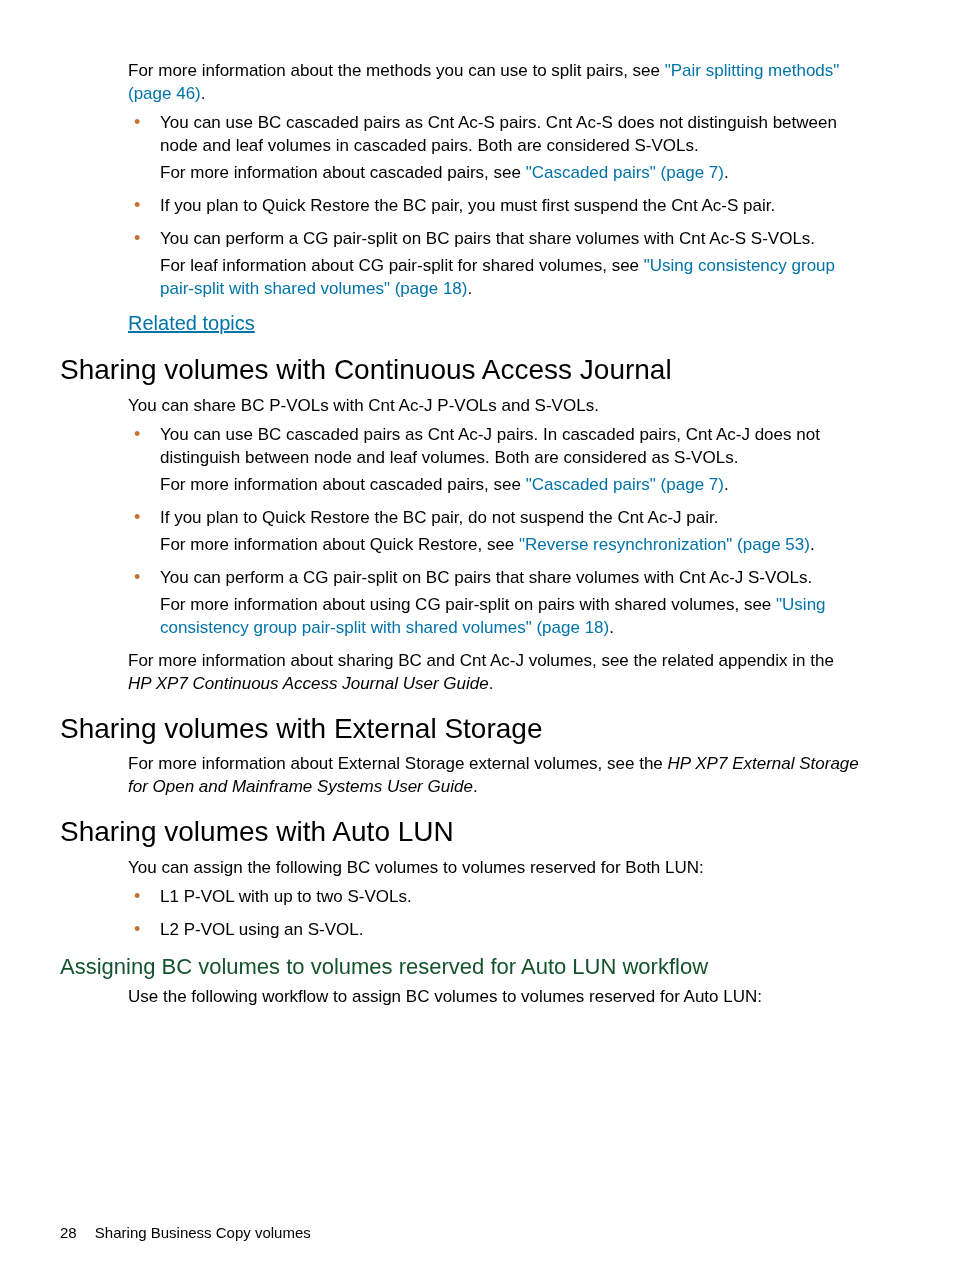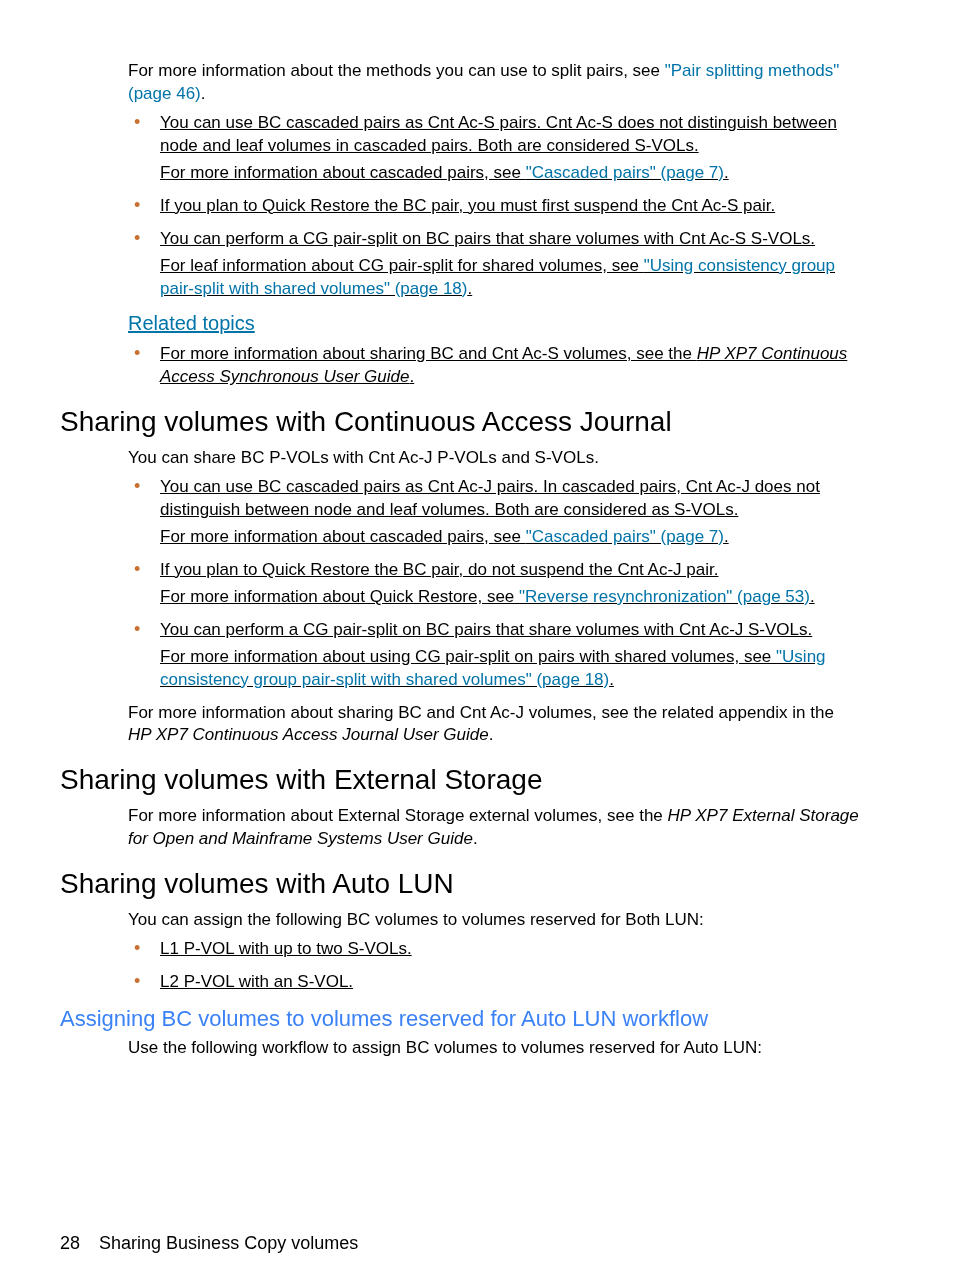--- a/index.html
+++ b/index.html
@@ -25,21 +25,20 @@
     margin-left: 68px;
     margin-right: 35px;
   }
   p { margin: 0 0 4px 0; }
   a.link { color: #0073a8; text-decoration: none; }
   .italic { font-style: italic; }
   ul.bullets {
     list-style: none;
     margin: 6px 0 4px 0;
     padding: 0;
-    text-decoration: underline;
   }
   ul.bullets > li {
     position: relative;
     padding-left: 32px;
     margin-bottom: 10px;
   }
   ul.bullets > li::before {
     content: "•";
     position: absolute;
     left: 6px;
@@ -52,37 +51,37 @@
   h2.h2 {
     font-family: "Futura", "Trebuchet MS", Arial, sans-serif;
     font-weight: 400;
     color: #000000;
     font-size: 28px;
     margin: 14px 0 6px 0;
   }
   h3.h3 {
     font-family: "Futura", "Trebuchet MS", Arial, sans-serif;
     font-weight: 400;
-    color: #3b82f6;
+    color: #14532d;
     font-size: 22px;
     margin: 10px 0 4px 0;
   }
   h4.h4 {
     font-family: "Futura", "Trebuchet MS", Arial, sans-serif;
     font-weight: 400;
     color: #0073a8;
     font-size: 20px;
     margin: 10px 0 4px 68px;
     text-decoration: underline;
   }
   .footer {
     position: absolute;
-    bottom: 16px;
+    bottom: 28px;
     left: 60px;
-    font-size: 18px;
+    font-size: 15px;
   }
   .footer .pageno { margin-right: 14px; }
 </style>
 </head>
 <body>
 
 <div class="page">
 
   <div class="body-indent">
     <p>
@@ -102,29 +101,20 @@
       <li>
         <p>You can perform a CG pair-split on BC pairs that share volumes with Cnt Ac-S S-VOLs.</p>
         <p>
           <span>For leaf information about CG pair-split for shared volumes, see </span><a class="link">"Using consistency group pair-split with shared volumes" (page 18)</a><span>.</span>
         </p>
       </li>
     </ul>
   </div>
 
   <h4 class="h4">Related topics</h4>
-  <div class="body-indent">
-    <ul class="bullets">
-      <li>
-        <p>
-          <span>For more information about sharing BC and Cnt Ac-S volumes, see the </span><span class="italic">HP XP7 Continuous Access Synchronous User Guide</span><span>.</span>
-        </p>
-      </li>
-    </ul>
-  </div>
 
   <h2 class="h2">Sharing volumes with Continuous Access Journal</h2>
   <div class="body-indent">
     <p>You can share BC P-VOLs with Cnt Ac-J P-VOLs and S-VOLs.</p>
     <ul class="bullets">
       <li>
         <p>You can use BC cascaded pairs as Cnt Ac-J pairs. In cascaded pairs, Cnt Ac-J does not distinguish between node and leaf volumes. Both are considered as S-VOLs.</p>
         <p>
           <span>For more information about cascaded pairs, see </span><a class="link">"Cascaded pairs" (page 7)</a><span>.</span>
         </p>
@@ -155,21 +145,21 @@
   </div>
 
   <h2 class="h2">Sharing volumes with Auto LUN</h2>
   <div class="body-indent">
     <p>You can assign the following BC volumes to volumes reserved for Both LUN:</p>
     <ul class="bullets">
       <li>
         <p>L1 P-VOL with up to two S-VOLs.</p>
       </li>
       <li>
-        <p>L2 P-VOL with an S-VOL.</p>
+        <p>L2 P-VOL using an S-VOL.</p>
       </li>
     </ul>
   </div>
 
   <h3 class="h3">Assigning BC volumes to volumes reserved for Auto LUN workflow</h3>
   <div class="body-indent">
     <p>Use the following workflow to assign BC volumes to volumes reserved for Auto LUN:</p>
   </div>
 
   <div class="footer">

